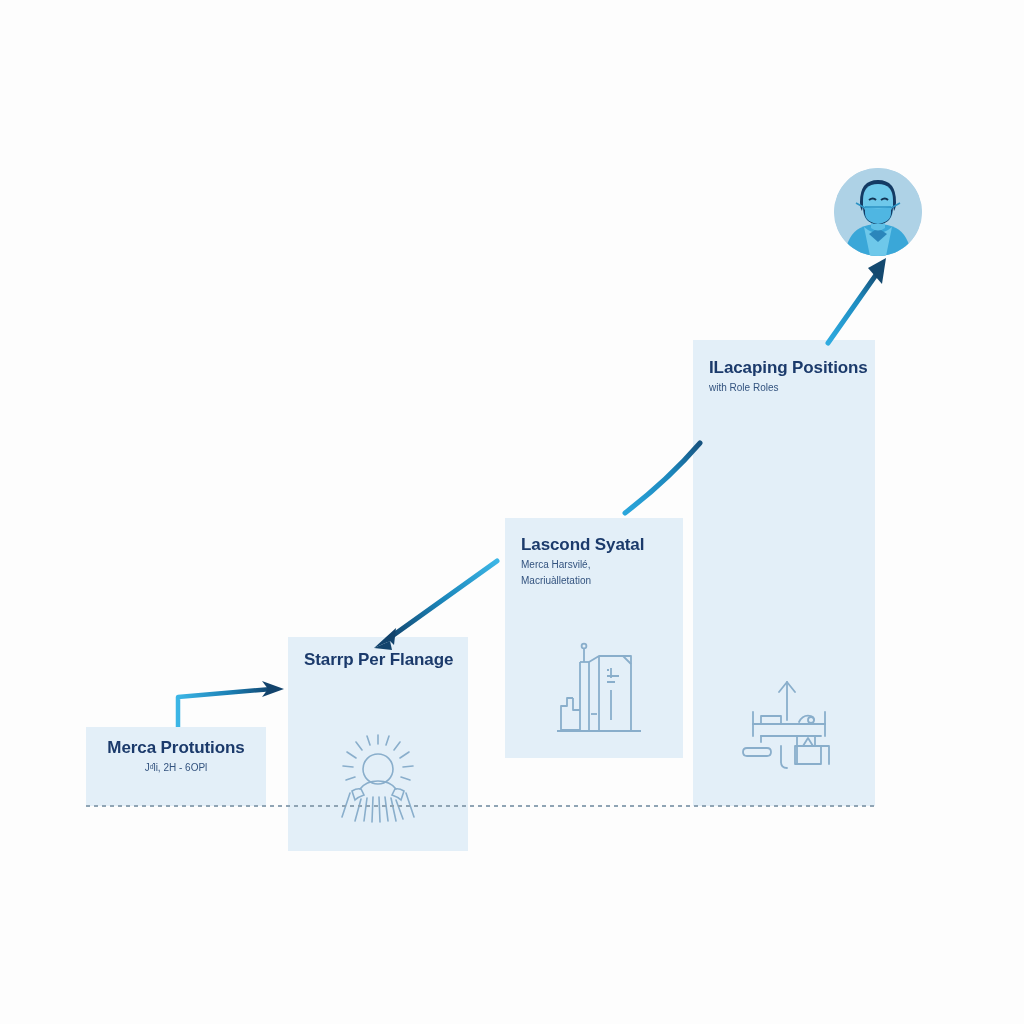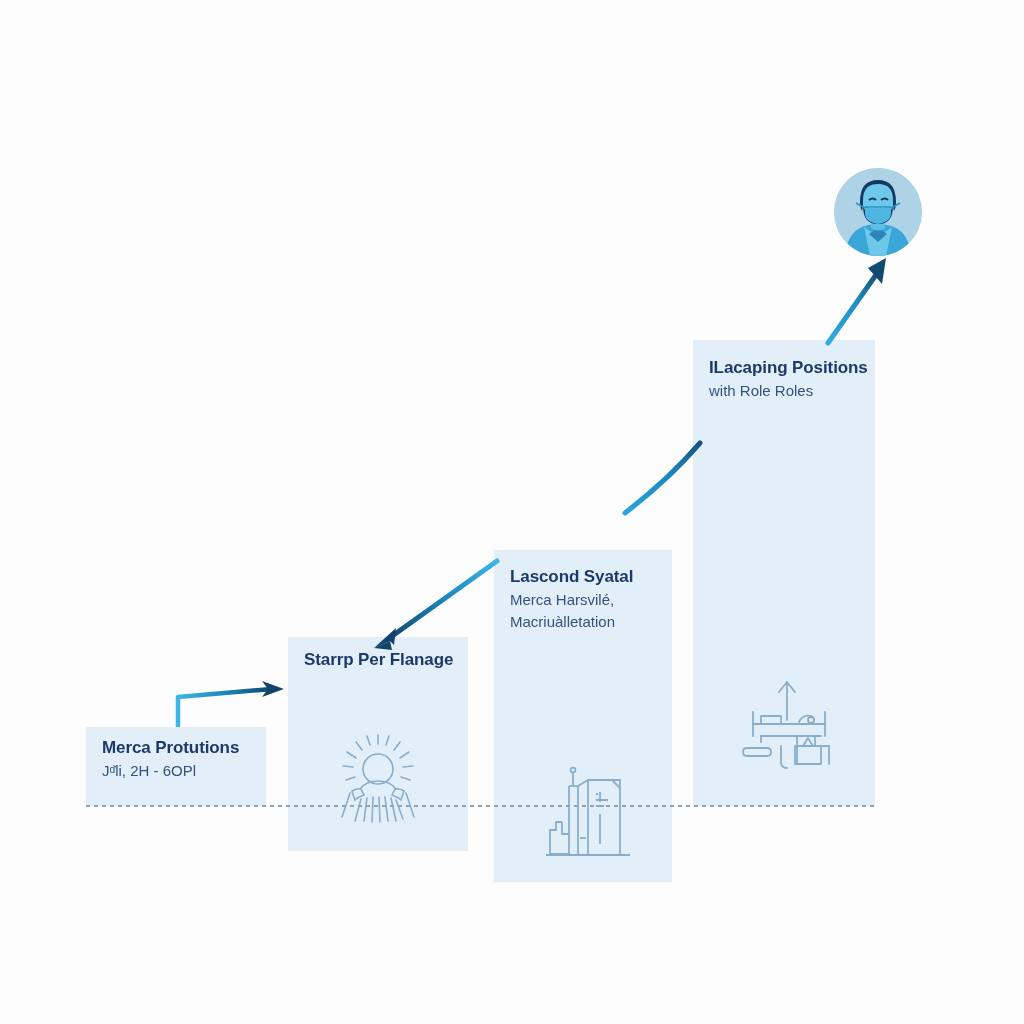--- a/index.html
+++ b/index.html
@@ -43,33 +43,33 @@
   }
   .bar-title {
     font-size: 17px;
     font-weight: bold;
     color: #1b3a6b;
     line-height: 1.3;
     letter-spacing: -0.1px;
     white-space: nowrap;
   }
   .bar-sub {
-    font-size: 15px;
+    font-size: 10px;
     font-weight: normal;
     color: #33537f;
     line-height: 1.35;
     margin-top: 2px;
   }
 
   #bar1 { left: 86px;  top: 727px; width: 180px; height: 79px; }
   #bar2 { left: 288px; top: 637px; width: 180px; height: 214px; }
-  #bar3 { left: 494px; top: 518px; width: 178px; height: 332px; margin-top: 32px; }
+  #bar3 { left: 505px; top: 518px; width: 178px; height: 240px; }
   #bar4 { left: 693px; top: 340px; width: 182px; height: 466px; }
 
-  #bar1 .bar-text { top: 10px; }
+  #bar1 .bar-text { top: 10px; text-align: center; }
   #bar2 .bar-text { top: 12px; }
   #bar3 .bar-text { top: 16px; }
   #bar4 .bar-text { top: 17px; }
 
   
   .bar-icon {
     position: absolute;
     opacity: 0.85;
   }
   #icon2 { left: 42px; bottom: 20px; }

